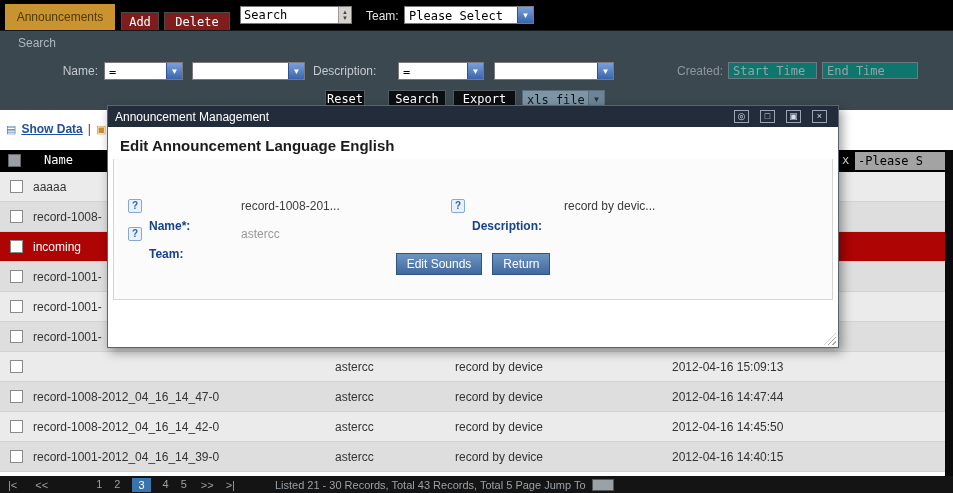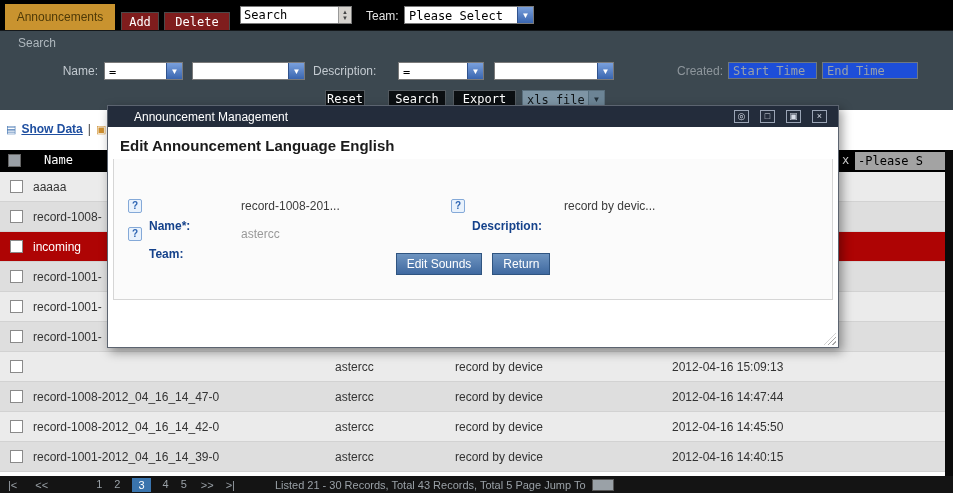--- a/index.html
+++ b/index.html
@@ -27,21 +27,21 @@
   .search-panel { position:absolute; top:30px; left:0; width:953px; height:80px; background:#3c4850; border-top:1px solid #14181b; }
   .sp-title { position:absolute; left:18px; top:5px; color:#aeb7bd; }
   .f-label { position:absolute; color:#c3cad0; top:33px; }
   .lbl-name { left:60px; width:38px; text-align:right; }
   .lbl-desc { left:313px; }
   .lbl-created { left:677px; color:#8e969c; }
   .op-name { position:absolute; left:104px; top:31px; width:79px; }
   .val-name { position:absolute; left:192px; top:31px; width:113px; }
   .op-desc { position:absolute; left:398px; top:31px; width:86px; }
   .val-desc { position:absolute; left:494px; top:31px; width:120px; }
-  .time-input { position:absolute; top:31px; height:17px; background:#1d4ed8; border:1px solid #6e7880; color:#c0c6cb; padding-left:4px; font-size:12px; font-family:"DejaVu Sans Mono","Liberation Mono",monospace; }
+  .time-input { position:absolute; top:31px; height:17px; background:#0f766e; border:1px solid #6e7880; color:#c0c6cb; padding-left:4px; font-size:12px; font-family:"DejaVu Sans Mono","Liberation Mono",monospace; }
   .time-input::placeholder { color:#98a1a9; }
   .t-start { left:728px; width:89px; }
   .t-end { left:822px; width:96px; }
   .sp-btn { position:absolute; top:59px; height:18px; background:#0b0f12; border:1px solid #52595f; color:#fff; display:flex; align-items:center; justify-content:center; cursor:pointer; }
   .b-reset { left:325px; width:40px; }
   .b-search { left:388px; width:58px; }
   .b-export { left:453px; width:63px; }
   .xls-select { position:absolute; left:522px; top:59px; width:83px; height:18px; background:#7e95a5; border:1px solid #5a6f7d; }
   .xls-select .val { font-family:"DejaVu Sans Mono","Liberation Mono",monospace; color:#101518; }
   .xls-select .sel-arrow { background:#6c8495; border-left:1px solid #57707f; color:#22303a; }
@@ -76,21 +76,21 @@
   .pg-pages { margin-left:48px; display:flex; gap:12px; }
   .pg { cursor:pointer; }
   .pg.current { background:#3a74ad; color:#fff; padding:1px 6px; }
   .pg-next { margin-left:14px; } .pg-last { margin-left:12px; }
   .pg-info { margin-left:40px; }
   .jump-input { margin-left:6px; width:22px; height:12px; background:#9aa1a7; border:1px solid #555; }
 
   
   .dialog { position:absolute; left:107px; top:105px; width:732px; height:243px; background:#fff; border:1px solid #5c6470; box-shadow:3px 4px 10px rgba(0,0,0,.4); z-index:10; }
   .dlg-titlebar { height:21px; background:#232c3b; display:flex; align-items:center; padding:0 7px; cursor:move; }
-  .dlg-title { color:#fff; flex:1;margin-left:19px; }
+  .dlg-title { color:#fff; flex:1; }
   .dlg-icons { display:flex; gap:11px; margin-right:4px; }
   .dlg-ico { width:15px; height:13px; border:1px solid #9aa4b5; color:#d7dde8; font-size:9px; line-height:11px; text-align:center; cursor:pointer; }
   .dlg-heading { padding:10px 12px 5px; font-size:15px; font-weight:bold; color:#1c1c1c; }
   .dlg-tabstrip { margin:3px 5px 0; height:34px; background:linear-gradient(#7db3d4,#4a8cb6); position:relative; border:1px solid #6aa2c2; border-bottom:none; }
   .dlg-tab { position:absolute; left:6px; bottom:0; width:54px; height:27px; background:#fbfbfb; border-radius:4px 4px 0 0; display:flex; align-items:center; justify-content:center; color:#e8952f; font-weight:bold; cursor:pointer; }
   .dlg-body { margin:0 5px; height:141px; background:#fbfbfb; border:1px solid #d6d6d6; border-top:none; position:relative; }
   .fld { position:absolute; display:flex; align-items:center; gap:7px; }
   .fld .help { width:14px; height:14px; background:#e9f2fc; border:1px solid #84a9d8; color:#2f66b3; font-size:10px; font-weight:bold; text-align:center; line-height:12px; border-radius:2px; cursor:pointer; }
   .fld .lbl { font-weight:bold; color:#15428b; min-width:85px;margin-top:40px; }
   .fld .val { color:#3c3c3c; }

